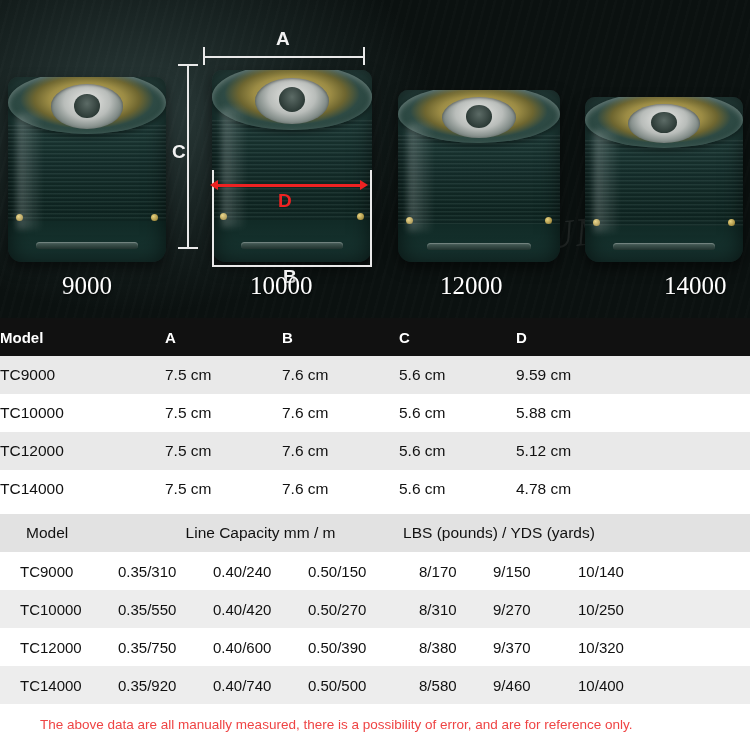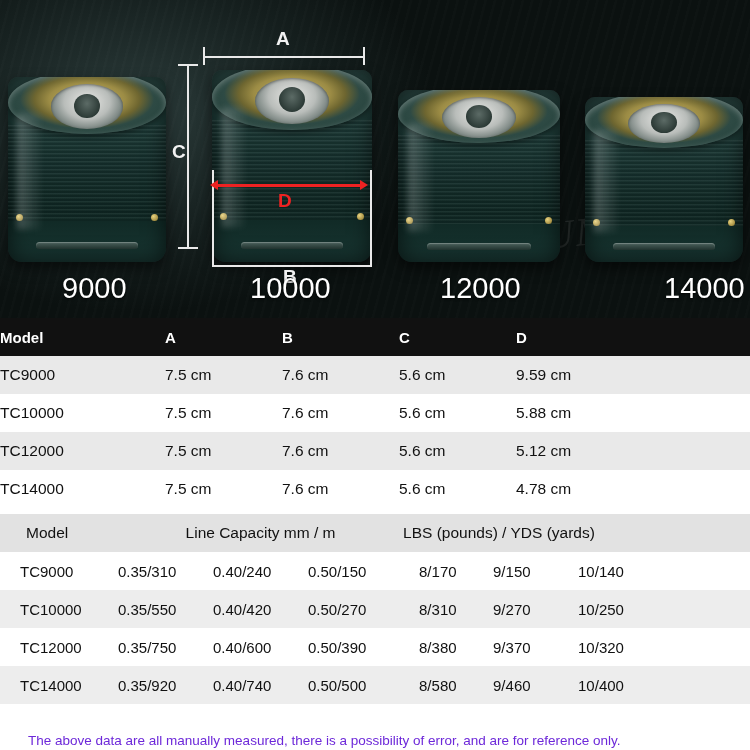--- a/index.html
+++ b/index.html
@@ -167,22 +167,22 @@
   
   .captions {
     position: absolute;
     left: 0; right: 0;
     bottom: 6px;
     height: 40px;
   }
   .caption {
     position: absolute;
     color: #ffffff;
-    font-size: 29px;
-    font-family: Liberation Sans, sans-serif;
+    font-size: 25px;
+    font-family: Liberation Serif, serif;
     text-shadow: 0 1px 3px rgba(0,0,0,0.8);
   }
 
   
   .tables {
     padding: 0;
   }
   table {
     border-collapse: collapse;
     width: 750px;
@@ -217,24 +217,23 @@
   }
   .t2 tbody tr:nth-child(odd) { background: #ffffff; }
   .t2 tbody tr:nth-child(even) { background: #ededed; }
 
   .pad-model { padding-left: 28px; }
   .pad-a { padding-left: 12px; }
   .cell-sub { white-space: nowrap; }
 
   .footnote {
     font-size: 13.5px;
-    color: #6d28d9;
-    padding: 12px 20px 0 28px;
+    color: #ef4444;
+    padding: 12px 20px 0 40px;
     line-height: 1.3;
-    margin-top: 16px;
   }
   .spacer-6 { height: 6px; }
 </style>
 </head>
 <body>
 
 <div class="page">
 
   <div class="photo">
     <div class="photo-bg"></div>

